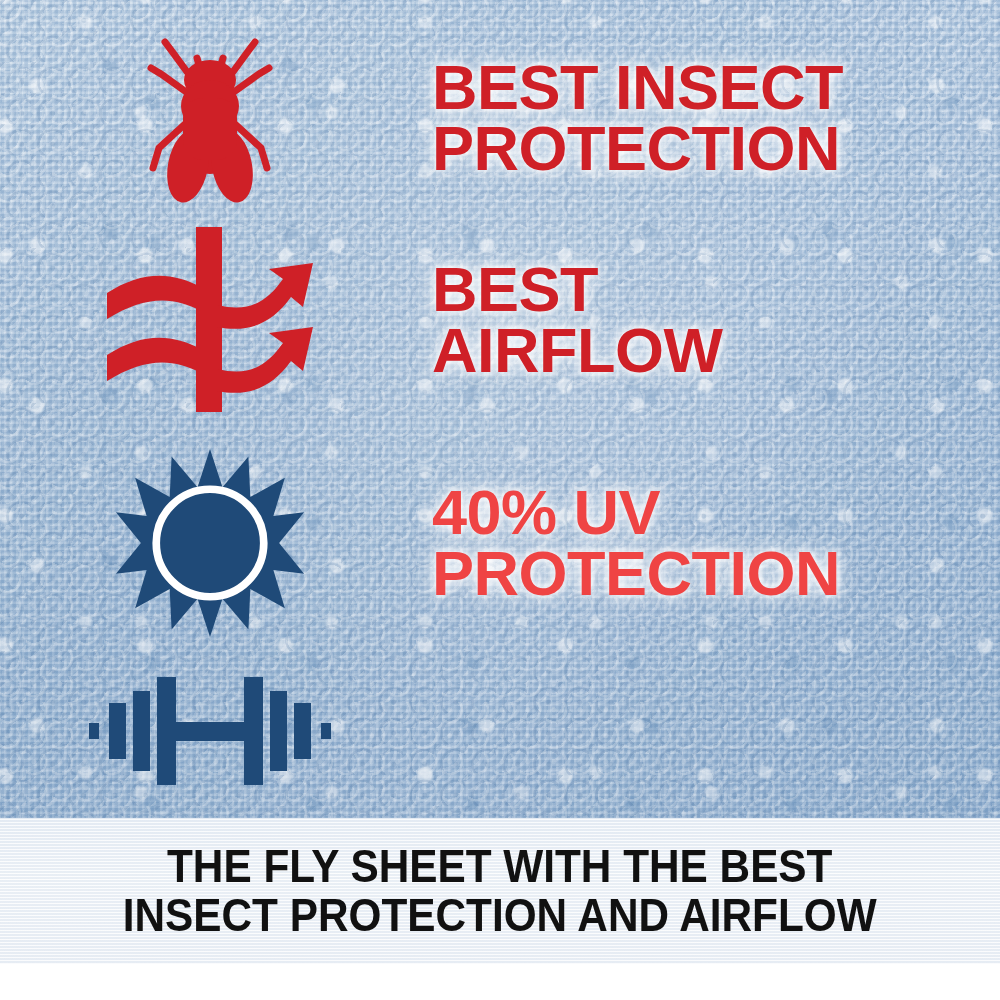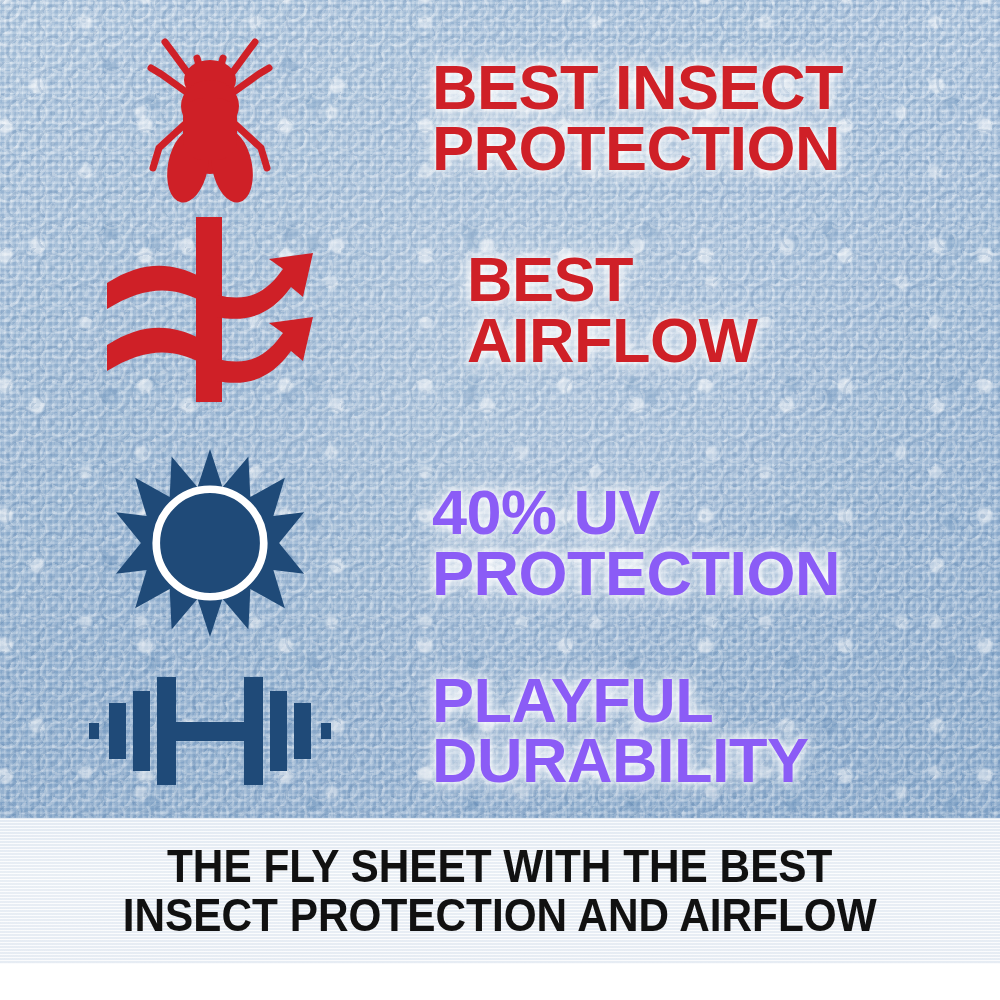--- a/index.html
+++ b/index.html
@@ -103,29 +103,29 @@
     white-space: pre-line;
   }
   .feature-text.red {
     color: #cf2027;
     text-shadow:
       0 0 7px rgba(255,255,255,0.95),
       0 0 14px rgba(255,255,255,0.85),
       0 0 22px rgba(255,255,255,0.65);
   }
   .feature-text.navy {
-    color: #8b5cf6;
+    color: #ef4444;
     text-shadow:
       0 0 7px rgba(255,255,255,0.95),
       0 0 14px rgba(255,255,255,0.85),
       0 0 22px rgba(255,255,255,0.65);
   }
 
   #row-insect   { top: 30px;  height: 175px; align-items: center; }
-  #row-airflow  { top: 212px; height: 195px; gap: 35px; }
+  #row-airflow  { top: 222px; height: 195px; }
   #row-uv       { top: 440px; height: 205px; }
   #row-dura     { top: 650px; height: 160px; }
 
   #row-insect .feature-text  { font-size: 63px; }
   #row-airflow .feature-text { font-size: 63px; }
   #row-uv .feature-text      { font-size: 63px; }
   #row-dura .feature-text    { font-size: 63px; }
 
   
   .caption-banner {
@@ -261,24 +261,20 @@
 
           <rect x="91" y="57" width="68" height="19"></rect>
 
           <rect x="159" y="12" width="19" height="108"></rect>
           <rect x="185" y="26" width="17" height="80"></rect>
           <rect x="209" y="38" width="17" height="56"></rect>
           <rect x="236" y="58" width="10" height="16"></rect>
         </g>
       </svg>
     </div>
-    <div class="text-cell">
-      <p class="feature-text navy">PLAYFUL
-DURABILITY</p>
-    </div>
   </div>
 
   <div class="caption-banner">
     <p class="caption-text">THE FLY SHEET WITH THE BEST
 INSECT PROTECTION AND AIRFLOW</p>
   </div>
 
 </div>
 
 </body></html>

